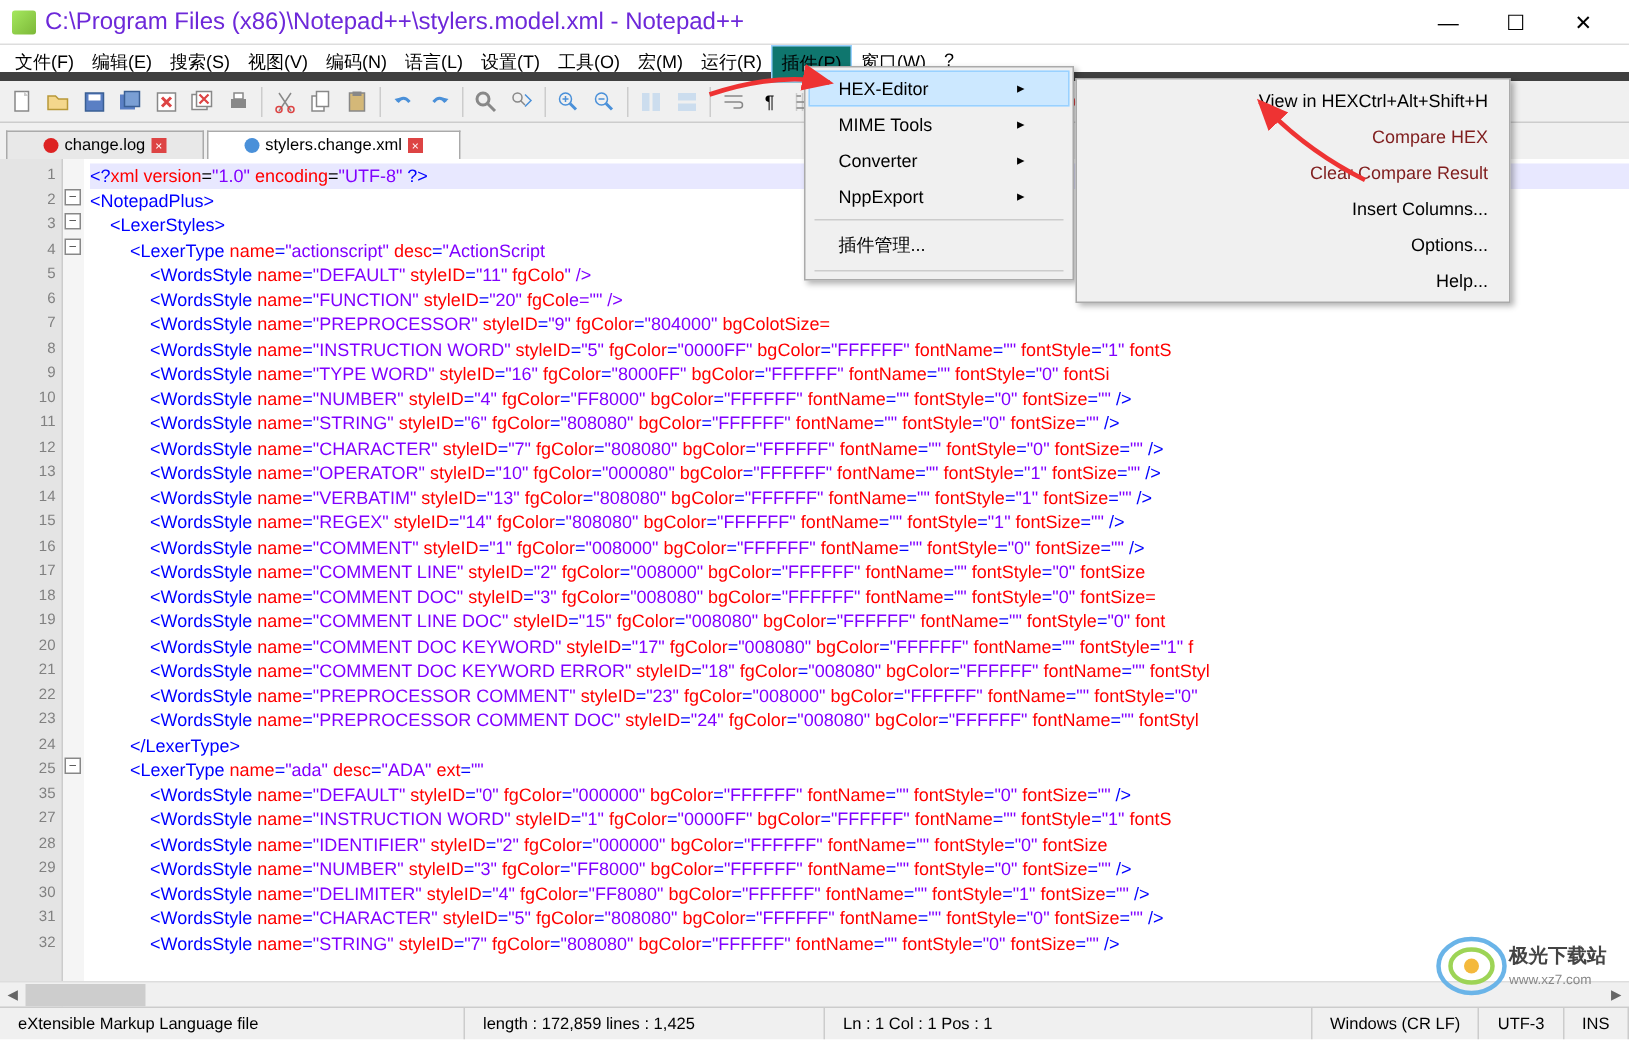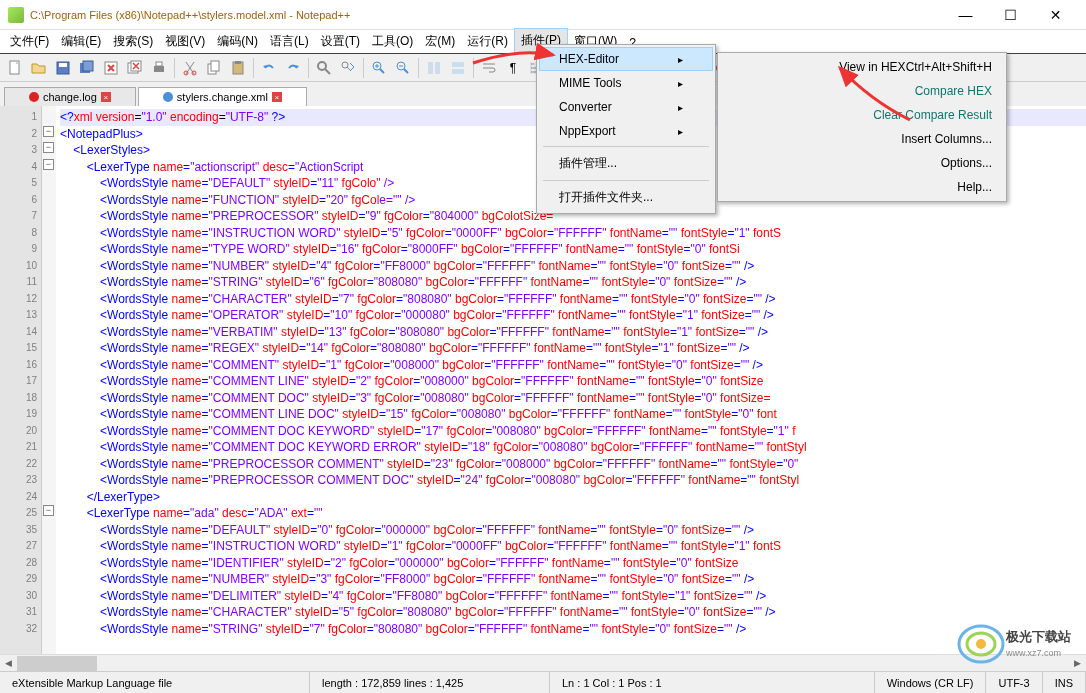--- a/index.html
+++ b/index.html
@@ -1,24 +1,24 @@
 <!DOCTYPE html>
 <html><head>
 <meta charset="utf-8">
 <style>
 *{margin:0;padding:0;box-sizing:border-box;font-family:"Microsoft YaHei","Segoe UI",sans-serif}
 body{width:1086px;height:693px;overflow:hidden;background:#fff;position:relative;font-size:12px}
 .titlebar{height:30px;background:#fff;display:flex;align-items:center;padding:0 8px;border-bottom:1px solid #ddd}
 .titlebar .icon{width:16px;height:16px;background:linear-gradient(135deg,#a5e85e,#7cb838);border-radius:2px;margin-right:6px}
-.titlebar .title{flex:1;font-size:11px;color:#a16207}
+.titlebar .title{flex:1;font-size:16px;color:#6d28d9}
 .winbtns{display:flex;gap:0}
 .winbtn{width:45px;height:28px;display:flex;align-items:center;justify-content:center;font-size:14px;color:#000}
-.menubar{height:24px;display:flex;align-items:flex-end;padding:0 4px;font-size:12px;border-bottom:1px solid #404040}
+.menubar{height:24px;display:flex;align-items:flex-start;padding:0 4px;font-size:12px;border-bottom:6px solid #404040}
 .menuitem{padding:3px 6px;cursor:default}
-.menuitem.active{background:#e5e5e5;border:1px solid #99d1ff}
+.menuitem.active{background:#0f766e;border:1px solid #99d1ff}
 .toolbar{height:28px;display:flex;align-items:center;padding:0 4px;gap:2px;border-bottom:1px solid #ccc;background:#f0f0f0}
 .tbtn{width:22px;height:22px;display:flex;align-items:center;justify-content:center;border:1px solid transparent}
 .tbtn svg{width:16px;height:16px}
 .tsep{width:1px;height:20px;background:#ccc;margin:0 2px}
 .tabbar{height:24px;display:flex;align-items:flex-end;background:#f0f0f0;padding:2px 4px 0;gap:2px}
 .tab{display:flex;align-items:center;padding:3px 24px;background:#e8e8e8;border:1px solid #aaa;border-bottom:none;font-size:11px;gap:4px}
 .tab.active{background:#fff}
 .tab .dot{width:10px;height:10px;border-radius:50%;background:#d22}
 .tab .dotblue{background:#4a90d9}
 .tab .x{width:10px;height:10px;background:#d44;color:#fff;font-size:8px;display:flex;align-items:center;justify-content:center}
@@ -37,21 +37,21 @@
 .statusbar{position:absolute;bottom:0;left:0;right:0;height:22px;background:#f0f0f0;border-top:1px solid #ccc;display:flex;align-items:center;font-size:11px}
 .statusbar .cell{padding:0 12px;border-right:1px solid #ccc;height:100%;display:flex;align-items:center}
 .logo{position:absolute;right:10px;bottom:25px;width:120px;height:48px;pointer-events:none}
 .dropdown{position:absolute;background:#f0f0f0;border:1px solid #aaa;box-shadow:2px 2px 4px rgba(0,0,0,.3);font-size:12px;z-index:100;padding:2px}
 .dropdown .ditem{padding:5px 30px 5px 20px;display:flex;align-items:center;justify-content:space-between;gap:40px}
 .dropdown .ditem.hl{background:#cce8ff;border:1px solid #99d1ff;padding:4px 29px 4px 19px}
 .dropdown .dsep{height:1px;background:#ccc;margin:3px 4px}
 .dropdown .arrow{font-size:10px}
 .submenu{position:absolute;background:#f0f0f0;border:1px solid #aaa;box-shadow:2px 2px 4px rgba(0,0,0,.3);font-size:12px;z-index:101;padding:2px;width:290px}
 .submenu .ditem{padding:5px 12px 5px 20px;display:flex;justify-content:flex-end}
-.submenu .gray{color:#0f766e}
+.submenu .gray{color:#7f1d1d}
 .red-arrow{position:absolute;z-index:200;pointer-events:none}
 .scrollbar-h{position:absolute;bottom:22px;left:0;right:0;height:17px;background:#f0f0f0;border-top:1px solid #ddd;display:flex;align-items:center}
 .scrollbar-h .track{flex:1;height:100%;position:relative}
 .scrollbar-h .thumb{position:absolute;left:0;width:80px;height:15px;background:#cdcdcd;top:1px}
 .scrollbar-h .btn{width:17px;height:17px;display:flex;align-items:center;justify-content:center;color:#666;font-size:9px}
 </style>
 </head>
 <body>
 
 <div class="titlebar">
@@ -396,23 +396,20 @@
     </div>
   <div class="ditem">
       <span>NppExport</span>
       <span class="arrow">▸</span>
     </div>
   <div class="dsep"></div>
   <div class="ditem">
       <span>插件管理...</span>
     </div>
   <div class="dsep"></div>
-  <div class="ditem">
-      <span>打开插件文件夹...</span>
-    </div>
 </div>
 
 <div class="submenu" style="left:717px;top:52px">
   <div class="ditem">
       <span>View in HEX</span>
       <span>Ctrl+Alt+Shift+H</span>
     </div>
   <div class="ditem gray">
       <span>Compare HEX</span>
     </div>

